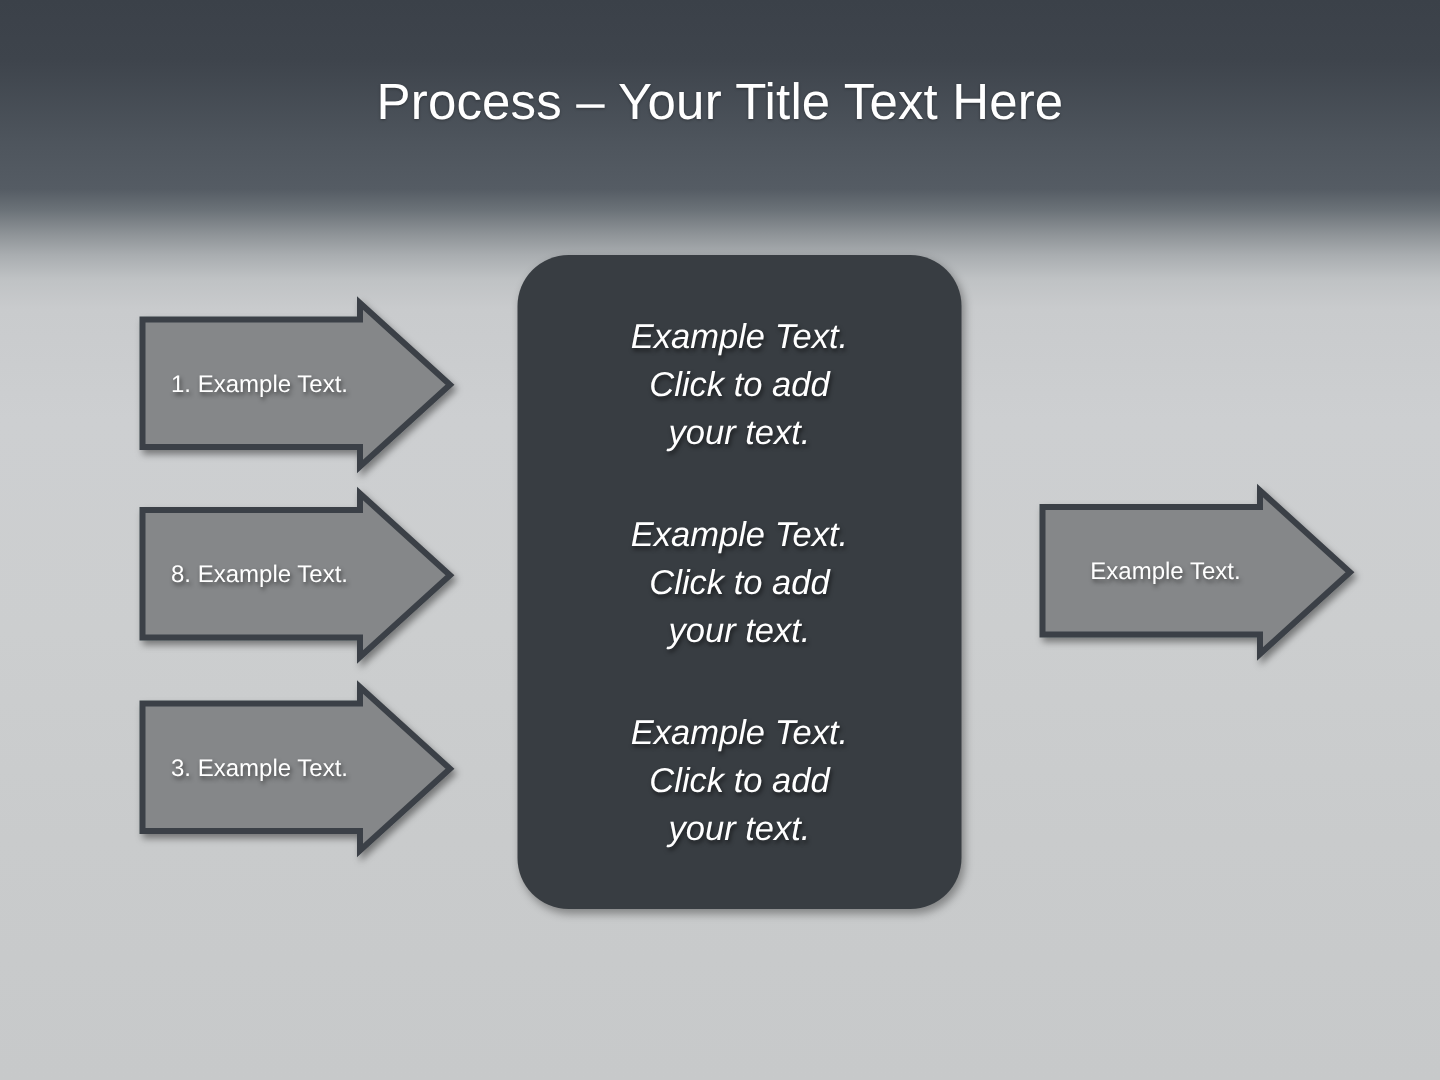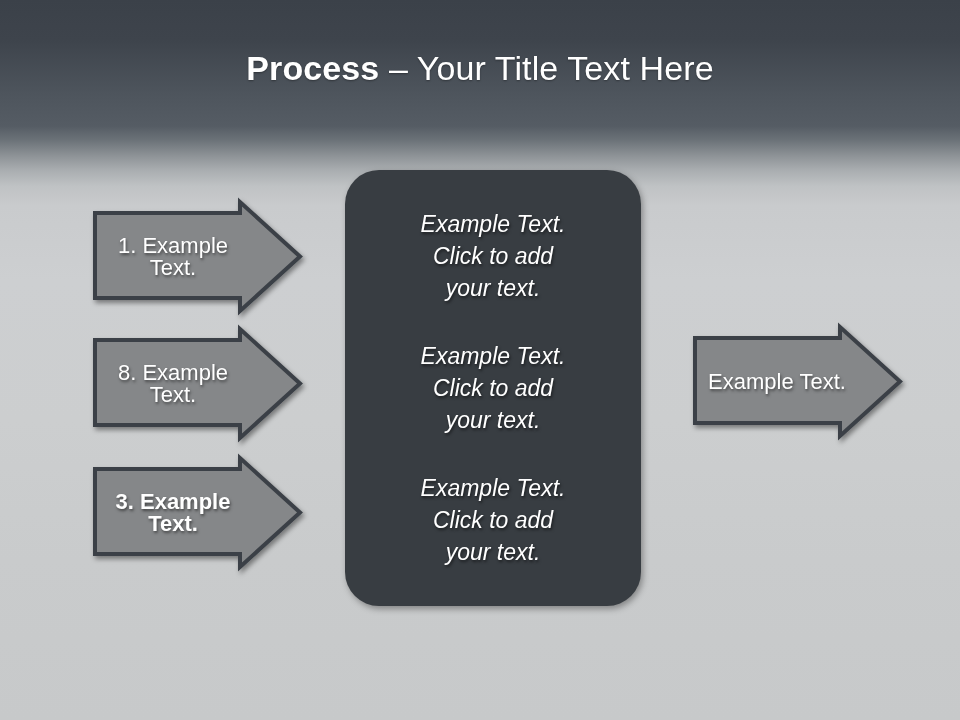--- a/index.html
+++ b/index.html
@@ -37,21 +37,21 @@
     top: 46px;
     width: 960px;
     text-align: center;
     color: #ffffff;
     font-size: 34px;
     line-height: 44px;
     letter-spacing: .1px;
     white-space: nowrap;
     text-shadow: 0 1px 2px rgba(0,0,0,.35);
   }
-  #title-bar .strong { font-weight: bold; }
+  #title-bar .strong { font-weight: normal; }
   #title-bar .light  { font-weight: normal; }
 
   
   #center-box {
     position: absolute;
     left: 345px;
     top: 170px;
     width: 296px;
     height: 436px;
     background: #383d42;
@@ -90,29 +90,29 @@
   .arrow-label {
     position: absolute;
     left: 0;
     top: 0;
     width: 160px;
     height: 113px;
     display: flex;
     align-items: center;
     justify-content: center;
     color: #ffffff;
-    font-size: 22px;
+    font-size: 16px;
     line-height: 22px;
     text-align: center;
     text-shadow: 1px 2px 3px rgba(0,0,0,.5);
     pointer-events: none;
   }
   #arrow-1 { left: 93px;  top: 200px; }
   #arrow-2 { left: 93px;  top: 327px; }
-  #arrow-3 { left: 93px;  top: 456px; font-weight: bold; }
+  #arrow-3 { left: 93px;  top: 456px; }
   #arrow-out { left: 693px; top: 325px; }
   #arrow-out .arrow-label { width: 168px; }
 </style>
 </head>
 <body>
 
 <div id="slide">
 
   <div id="title-bar">
     <span class="strong">Process</span><span class="light"> – Your Title Text Here</span>

